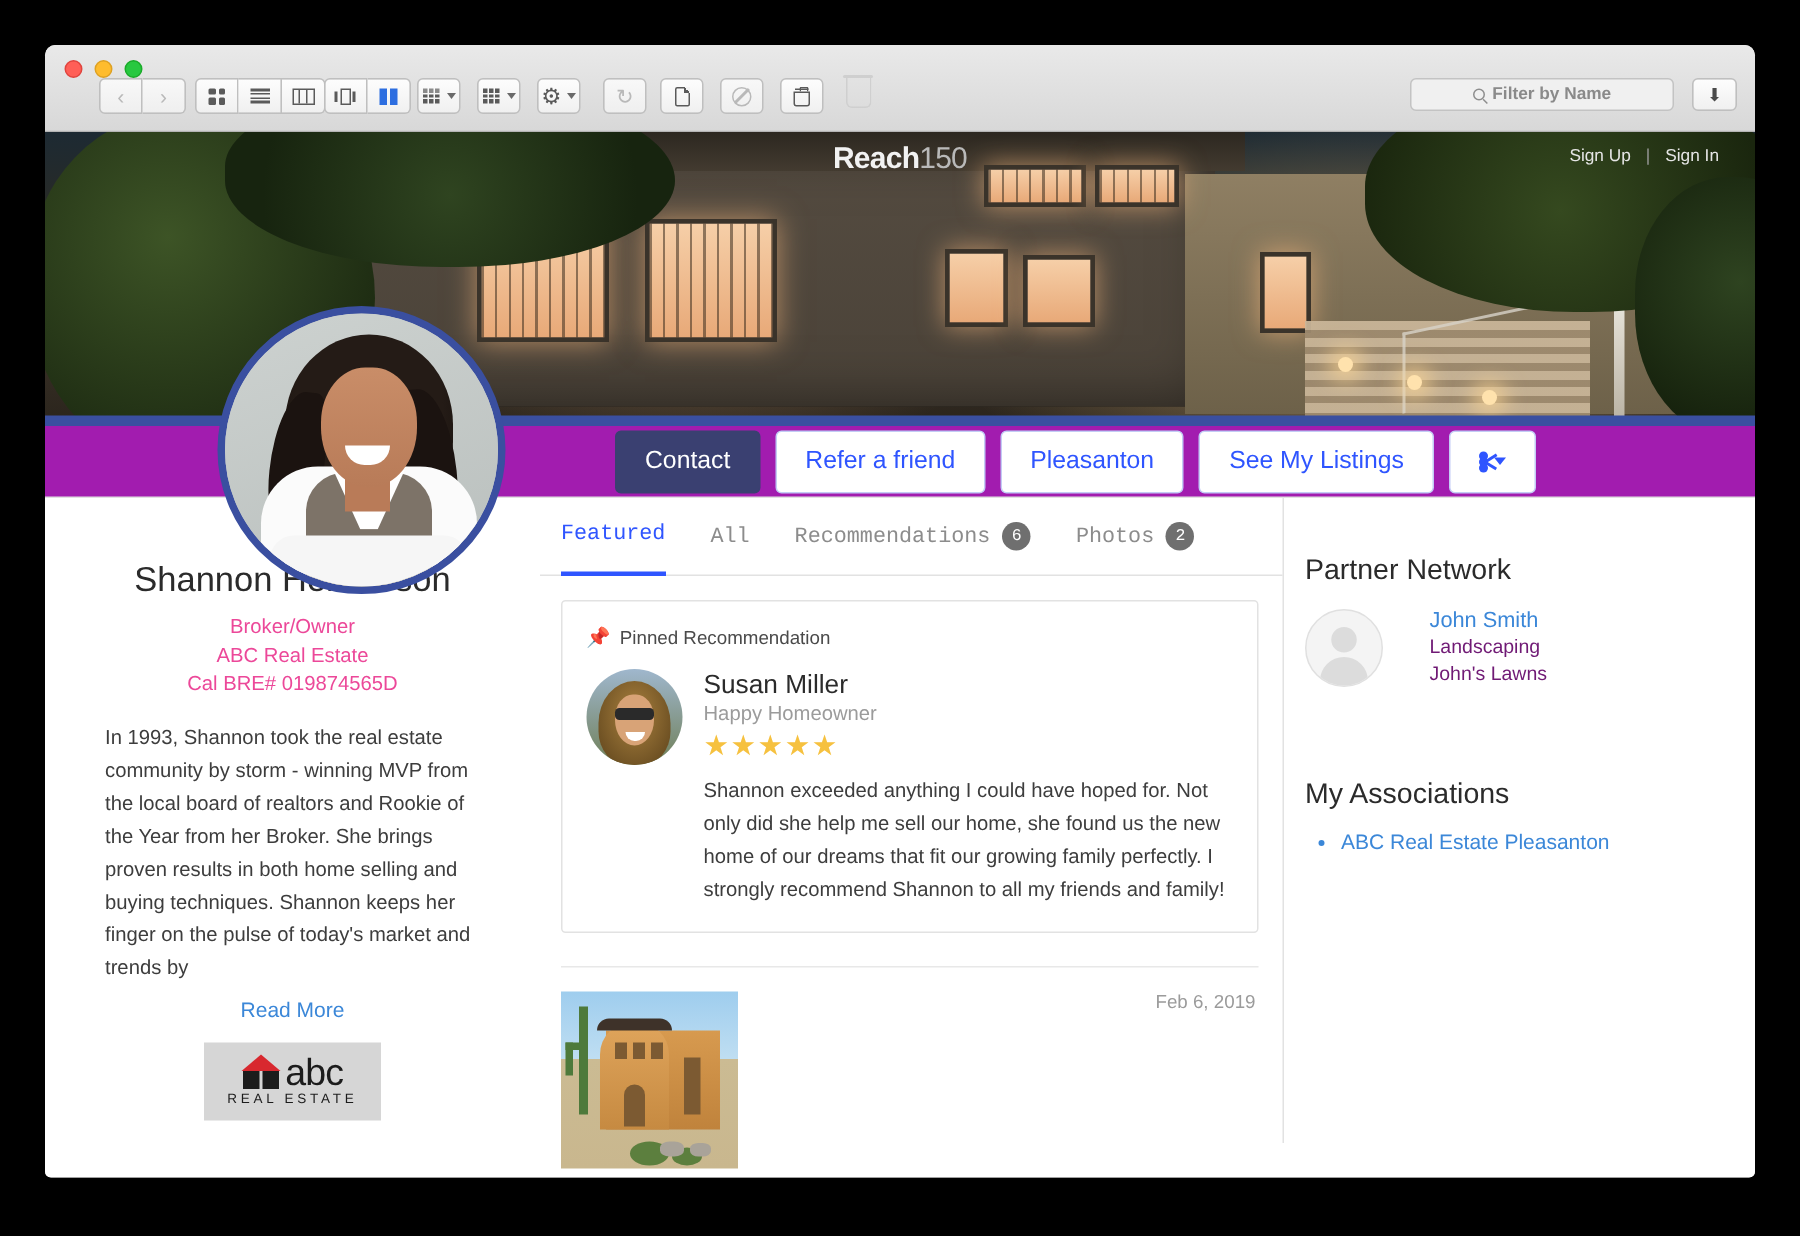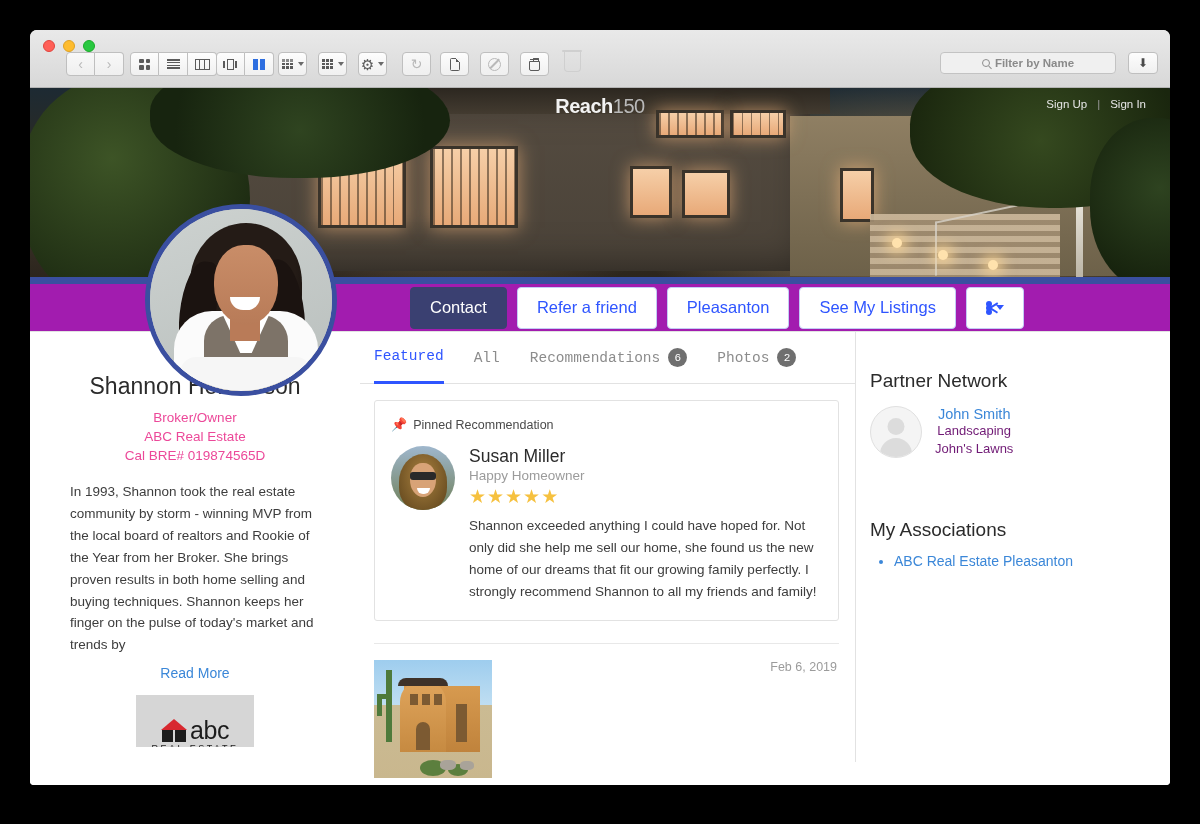--- a/index.html
+++ b/index.html
@@ -209,21 +209,21 @@
   #body { display: flex; height: 430px; }
   #left { width: 330px; padding: 42px 40px 0; text-align: center; }
   .pname { font-size: 23px; color: #2b2b2b; line-height: 1.12; }
   .prole, .pcomp, .plic { font-size: 13.5px; color: #ec4899; line-height: 1.42; }
   .prole { margin-top: 8px; }
   .pbio { margin-top: 16px; font-size: 13.5px; color: #3d3d3d; line-height: 1.62; text-align: left; }
   .readmore { margin-top: 9px; font-size: 14px; color: #3b87d8; }
   .abclogo { margin: 14px auto 0; width: 118px; height: 52px; background: #d6d6d6;
              display: flex; flex-direction: column; align-items: center; justify-content: flex-start;
              padding-top: 8px; overflow: hidden; }
-  .abcrow { display: flex; align-items: flex-start; gap: 3px; margin-top: 16px; }
+  .abcrow { display: flex; align-items: flex-end; gap: 3px; }
   .abchouse { width: 26px; height: 23px; position: relative; }
   .abchouse .rf { position: absolute; left: 0; top: 0; width: 0; height: 0;
                   border-left: 13px solid transparent; border-right: 13px solid transparent;
                   border-bottom: 11px solid #d8282f; }
   .abchouse .bd { position: absolute; left: 1px; top: 11px; width: 24px; height: 12px; background: #1c1c1c; }
   .abchouse .bd:after { content:""; position:absolute; left:11px; top:0; width:2px; height:12px; background:#d6d6d6; }
   .abctext { font-size: 25px; color: #1c1c1c; line-height: .9; letter-spacing: -.5px; }
   .abcsub { font-size: 9px; letter-spacing: 2.5px; color: #1c1c1c; margin-top: 1px; }
 
   #center { width: 495px; padding-top: 0; }
@@ -266,21 +266,21 @@
             background: #3e3229; border-radius: 25px 25px 0 0; }
   .pt-w { position: absolute; background: #7c5a32; }
   .pt-cact { position: absolute; left: 12px; top: 10px; width: 6px; height: 72px; background: #4e7a3b; }
   .pt-cact:before { content:""; position:absolute; left:-9px; top:24px; width:9px; height:5px; background:#4e7a3b; }
   .pt-cact:after { content:""; position:absolute; left:-9px; top:24px; width:5px; height:22px; background:#4e7a3b; }
   .pt-bush { position: absolute; bottom: 2px; border-radius: 50%; background: #5c7f3e; }
   .pt-rock { position: absolute; bottom: 8px; border-radius: 40%; background: #a9a399; }
 
   #right { width: 315px; border-left: 1px solid #e2e2e2; padding: 38px 0 0 14px; }
   .rhead { font-size: 19px; color: #2b2b2b; }
-  .partner { display: flex; gap: 13px; margin-top: 14px; text-align: center; }
+  .partner { display: flex; gap: 31px; margin-top: 14px; }
   .pav { width: 52px; height: 52px; border-radius: 50%; border: 1px solid #e0e0e0;
          background: #f4f4f4; position: relative; flex: none; overflow: hidden; }
   .pav .hd { position: absolute; left: 50%; top: 11px; transform: translateX(-50%);
              width: 17px; height: 17px; border-radius: 50%; background: #dcdcdc; }
   .pav .bd { position: absolute; left: 50%; bottom: -3px; transform: translateX(-50%);
              width: 32px; height: 22px; border-radius: 16px 16px 0 0; background: #dcdcdc; }
   .pname2 { font-size: 14.5px; color: #3b87d8; }
   .pmeta { font-size: 13px; color: #701a75; line-height: 1.42; }
   .rhead2 { font-size: 19px; color: #2b2b2b; margin-top: 60px; }
   .assoc { margin: 12px 0 0 24px; font-size: 14px; color: #3b87d8; }

